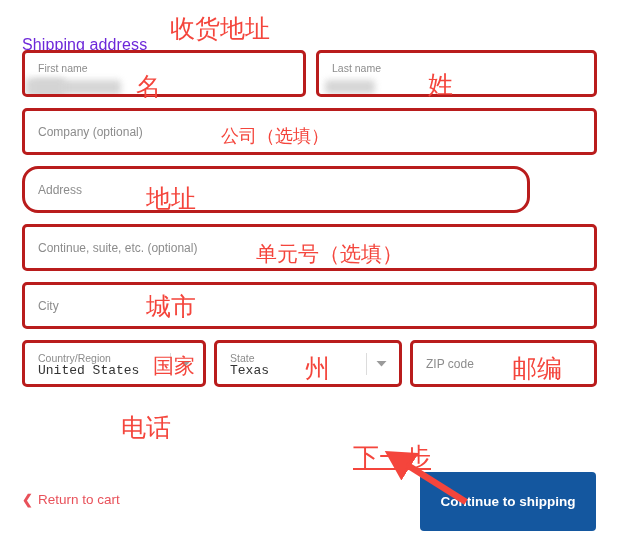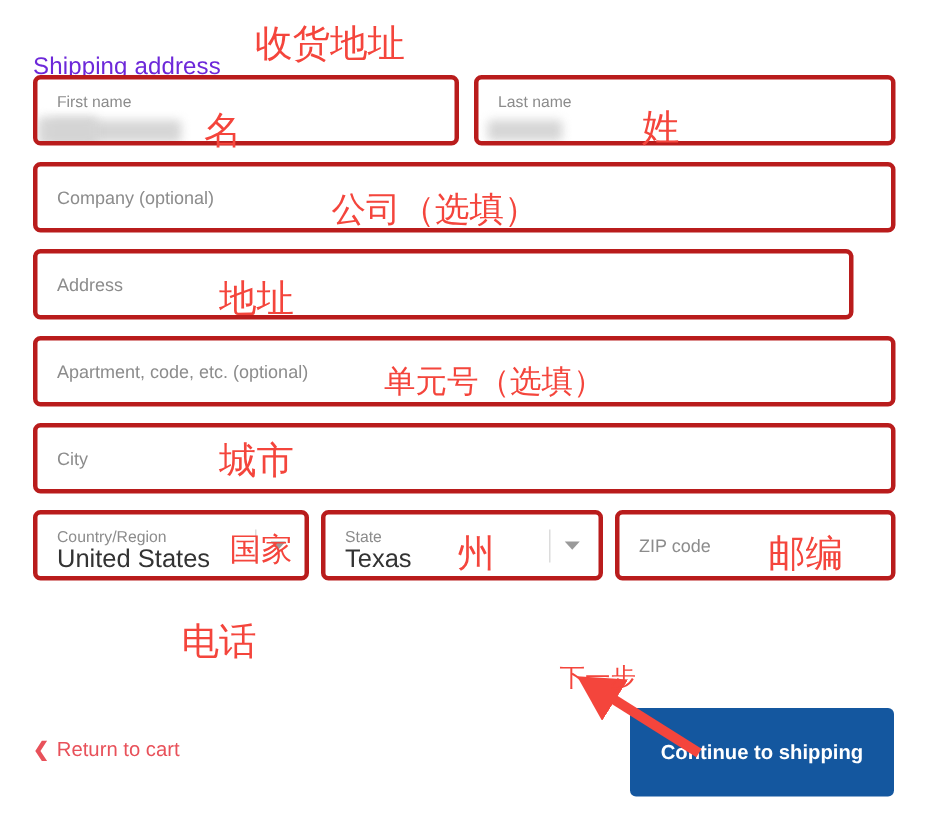--- a/index.html
+++ b/index.html
@@ -57,23 +57,24 @@
   }
   
   .field.filled .field-label {
     top: 9px;
     font-size: 10.5px;
   }
   .field-value {
     position: absolute;
     left: 13px;
     top: 20px;
-    font-size: 17px;
+    font-size: 13px;
     color: #333333;
     white-space: nowrap;
+    font-family: Liberation Mono, monospace;
   }
 
   
   .redacted {
     position: absolute;
     background: #d4d4d4;
     border-radius: 3px;
     filter: blur(3.2px);
     opacity: 0.95;
   }
@@ -171,26 +172,26 @@
 
   <div class="field empty" style="left:22px; top:108px; width:575px; height:47px;">
     <span class="field-label">Company (optional)</span>
   </div>
 
   <div class="field filled" style="left:316px; top:50px; width:281px; height:47px;">
     <span class="field-label">Last name</span>
     <span class="redacted" style="left:6px; top:27px; width:50px; height:14px;"></span>
   </div>
 
-  <div class="field empty" style="left:22px; top:166px; width:547px; height:47px;">
+  <div class="field empty" style="left:22px; top:166px; width:508px; height:47px;border-radius:16px;">
     <span class="field-label">Address</span>
   </div>
 
   <div class="field empty" style="left:22px; top:224px; width:575px; height:47px;">
-    <span class="field-label">Apartment, code, etc. (optional)</span>
+    <span class="field-label">Continue, suite, etc. (optional)</span>
   </div>
 
   <div class="field empty" style="left:22px; top:282px; width:575px; height:47px;">
     <span class="field-label">City</span>
   </div>
 
   <div class="field filled" style="left:22px; top:340px; width:184px; height:47px;">
     <span class="field-label">Country/Region</span>
     <span class="field-value">United States</span>
     <span class="caret-divider"></span>
@@ -230,24 +231,24 @@
         <path d="M0,0 L0,5 L4.6,2.5 Z" fill="#f4453c"></path>
       </marker>
     </defs>
     <line x1="466" y1="502" x2="404" y2="463" stroke="#f4453c" stroke-width="6.5" marker-end="url(#arrowhead)"></line>
   </svg>
 
   <div id="annotation-layer">
       <div class="annot" style="left: 170px; top: 12px; font-size: 25px;">收货地址</div>
       <div class="annot" style="left: 136px; top: 70px; font-size: 25px;">名</div>
       <div class="annot" style="left: 428px; top: 68px; font-size: 25px;">姓</div>
-      <div class="annot" style="left: 221px; top: 124px; font-size: 23px;">公司（选填）</div>
+      <div class="annot" style="left: 221px; top: 124px; font-size: 18px;">公司（选填）</div>
       <div class="annot" style="left: 146px; top: 182px; font-size: 25px;">地址</div>
       <div class="annot" style="left: 256px; top: 240px; font-size: 21px;">单元号（选填）</div>
       <div class="annot" style="left: 146px; top: 290px; font-size: 25px;">城市</div>
       <div class="annot" style="left: 141px; top: 352px; font-size: 21px; margin-left: 12px;">国家</div>
       <div class="annot" style="left: 305px; top: 352px; font-size: 25px;">州</div>
       <div class="annot" style="left: 512px; top: 352px; font-size: 25px;">邮编</div>
       <div class="annot" style="left: 121px; top: 411px; font-size: 25px;">电话</div>
-      <div class="annot" style="left: 373px; top: 440px; font-size: 17px;">下一步</div>
+      <div class="annot" style="left: 353px; top: 440px; font-size: 26px; text-decoration: underline;">下一步</div>
     </div>
 
 </div>
 
 </body></html>

